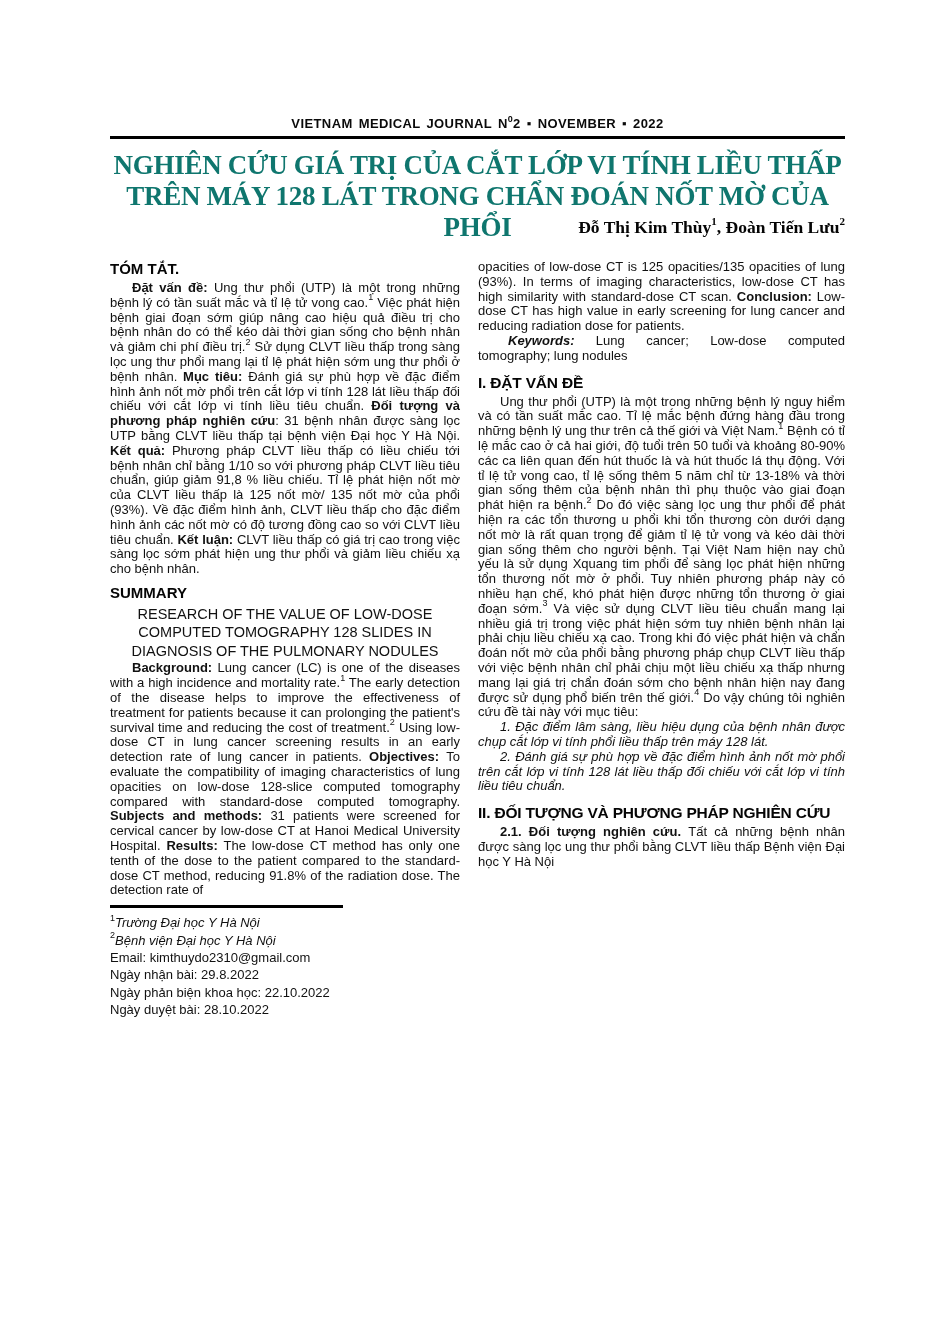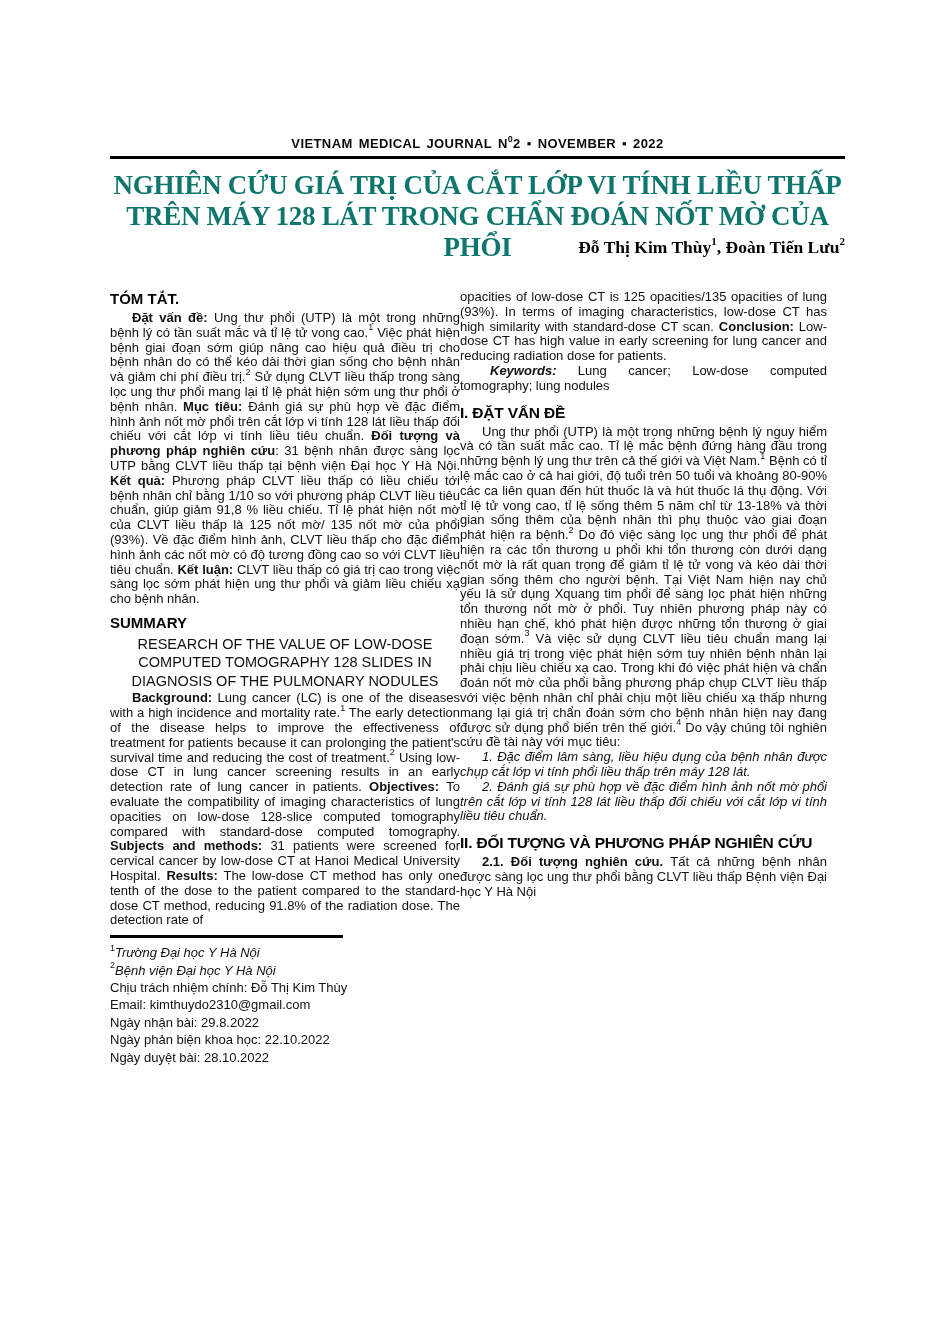--- a/index.html
+++ b/index.html
@@ -4,21 +4,20 @@
 <style>
   html, body { margin: 0; padding: 0; background: #ffffff; }
   .page {
     position: relative;
     width: 942px;
     height: 1086px;
     background: #ffffff;
     color: #111111;
     font-family: "Liberation Sans", "DejaVu Sans", sans-serif;
     overflow: hidden;
-    margin-top: 20px;
   }
   .content { position: absolute; left: 110px; top: 0; width: 735px; }
 
   
   .journal-header {
     position: absolute; left: 0; top: 116px; width: 735px;
     text-align: center; font-weight: 700; font-size: 13px;
     letter-spacing: 0.4px; word-spacing: 2px; color: #0a0a0a;
   }
   .header-rule {
@@ -36,22 +35,22 @@
   }
   .authors {
     position: absolute; left: 0; top: 217px; width: 735px;
     text-align: right;
     font-family: "Liberation Serif", "DejaVu Serif", serif;
     font-weight: 700; font-size: 17.5px; color: #050505;
   }
 
   
   .columns {
-    position: absolute; left: 0; top: 270px; width: 735px;
-    display: flex; 
+    position: absolute; left: 0; top: 260px; width: 735px;
+    display: flex; gap: 18px;
   }
   .col-left  { width: 350px; }
   .col-right { width: 367px; }
 
   p, h3 { margin: 0; padding: 0; }
   .body-text {
     font-size: 13px; line-height: 14.8px; text-align: justify;
     color: #111111;
   }
   .indent { text-indent: 22px; }
@@ -116,21 +115,20 @@
         <p class="body-text indent"><span class="run-b">Đặt vấn đề: </span><span>Ung thư phổi (UTP) là một trong những bệnh lý có tần suất mắc và tỉ lệ tử vong cao.</span><sup class="run-sup">1</sup><span> Việc phát hiện bệnh giai đoạn sớm giúp nâng cao hiệu quả điều trị cho bệnh nhân do có thể kéo dài thời gian sống cho bệnh nhân và giảm chi phí điều trị.</span><sup class="run-sup">2</sup><span> Sử dụng CLVT liều thấp trong sàng lọc ung thư phổi mang lại tỉ lệ phát hiện sớm ung thư phổi ở bệnh nhân. </span><span class="run-b">Mục tiêu: </span><span>Đánh giá sự phù hợp về đặc điểm hình ảnh nốt mờ phổi trên cắt lớp vi tính 128 lát liều thấp đối chiếu với cắt lớp vi tính liều tiêu chuẩn. </span><span class="run-b">Đối tượng và phương pháp nghiên cứu</span><span>: 31 bệnh nhân được sàng lọc UTP bằng CLVT liều thấp tại bệnh viện Đại học Y Hà Nội. </span><span class="run-b">Kết quả: </span><span>Phương pháp CLVT liều thấp có liều chiếu tới bệnh nhân chỉ bằng 1/10 so với phương pháp CLVT liều tiêu chuẩn, giúp giảm 91,8 % liều chiếu. Tỉ lệ phát hiện nốt mờ của CLVT liều thấp là 125 nốt mờ/ 135 nốt mờ của phổi (93%). Về đặc điểm hình ảnh, CLVT liều thấp cho đặc điểm hình ảnh các nốt mờ có độ tương đồng cao so với CLVT liều tiêu chuẩn. </span><span class="run-b">Kết luận: </span><span>CLVT liều thấp có giá trị cao trong việc sàng lọc sớm phát hiện ung thư phổi và giảm liều chiếu xạ cho bệnh nhân.</span></p>
 
         <h3 class="sect-heading mt">SUMMARY</h3>
         <div class="summary-title">RESEARCH OF THE VALUE OF LOW-DOSE COMPUTED TOMOGRAPHY 128 SLIDES IN DIAGNOSIS OF THE PULMONARY NODULES</div>
         <p class="body-text indent"><span class="run-b">Background: </span><span>Lung cancer (LC) is one of the diseases with a high incidence and mortality rate.</span><sup class="run-sup">1</sup><span> The early detection of the disease helps to improve the effectiveness of treatment for patients because it can prolonging the patient's survival time and reducing the cost of treatment.</span><sup class="run-sup">2</sup><span> Using low-dose CT in lung cancer screening results in an early detection rate of lung cancer in patients. </span><span class="run-b">Objectives: </span><span>To evaluate the compatibility of imaging characteristics of lung opacities on low-dose 128-slice computed tomography compared with standard-dose computed tomography. </span><span class="run-b">Subjects and methods: </span><span>31 patients were screened for cervical cancer by low-dose CT at Hanoi Medical University Hospital. </span><span class="run-b">Results: </span><span>The low-dose CT method has only one tenth of the dose to the patient compared to the standard-dose CT method, reducing 91.8% of the radiation dose. The detection rate of</span></p>
 
         <div class="footnote-block">
           <div class="footnote-divider"></div>
           <div class="footnote-line"><sup class="run-sup">1</sup><span class="run-i">Trường Đại học Y Hà Nội</span></div>
           <div class="footnote-line"><sup class="run-sup">2</sup><span class="run-i">Bệnh viện Đại học Y Hà Nội</span></div>
-          <div class="footnote-line">Chịu trách nhiệm chính: Đỗ Thị Kim Thùy</div>
           <div class="footnote-line">Email: kimthuydo2310@gmail.com</div>
           <div class="footnote-line">Ngày nhận bài: 29.8.2022</div>
           <div class="footnote-line">Ngày phản biện khoa học: 22.10.2022</div>
           <div class="footnote-line">Ngày duyệt bài: 28.10.2022</div>
         </div>
       </div>
 
       <div class="col-right">
         <p class="body-text"><span>opacities of low-dose CT is 125 opacities/135 opacities of lung (93%). In terms of imaging characteristics, low-dose CT has high similarity with standard-dose CT scan. </span><span class="run-b">Conclusion: </span><span>Low-dose CT has high value in early screening for lung cancer and reducing radiation dose for patients.</span></p>
         <p class="body-text indent-lg"><span class="run-bi">Keywords: </span><span>Lung cancer; Low-dose computed tomography; lung nodules</span></p>

